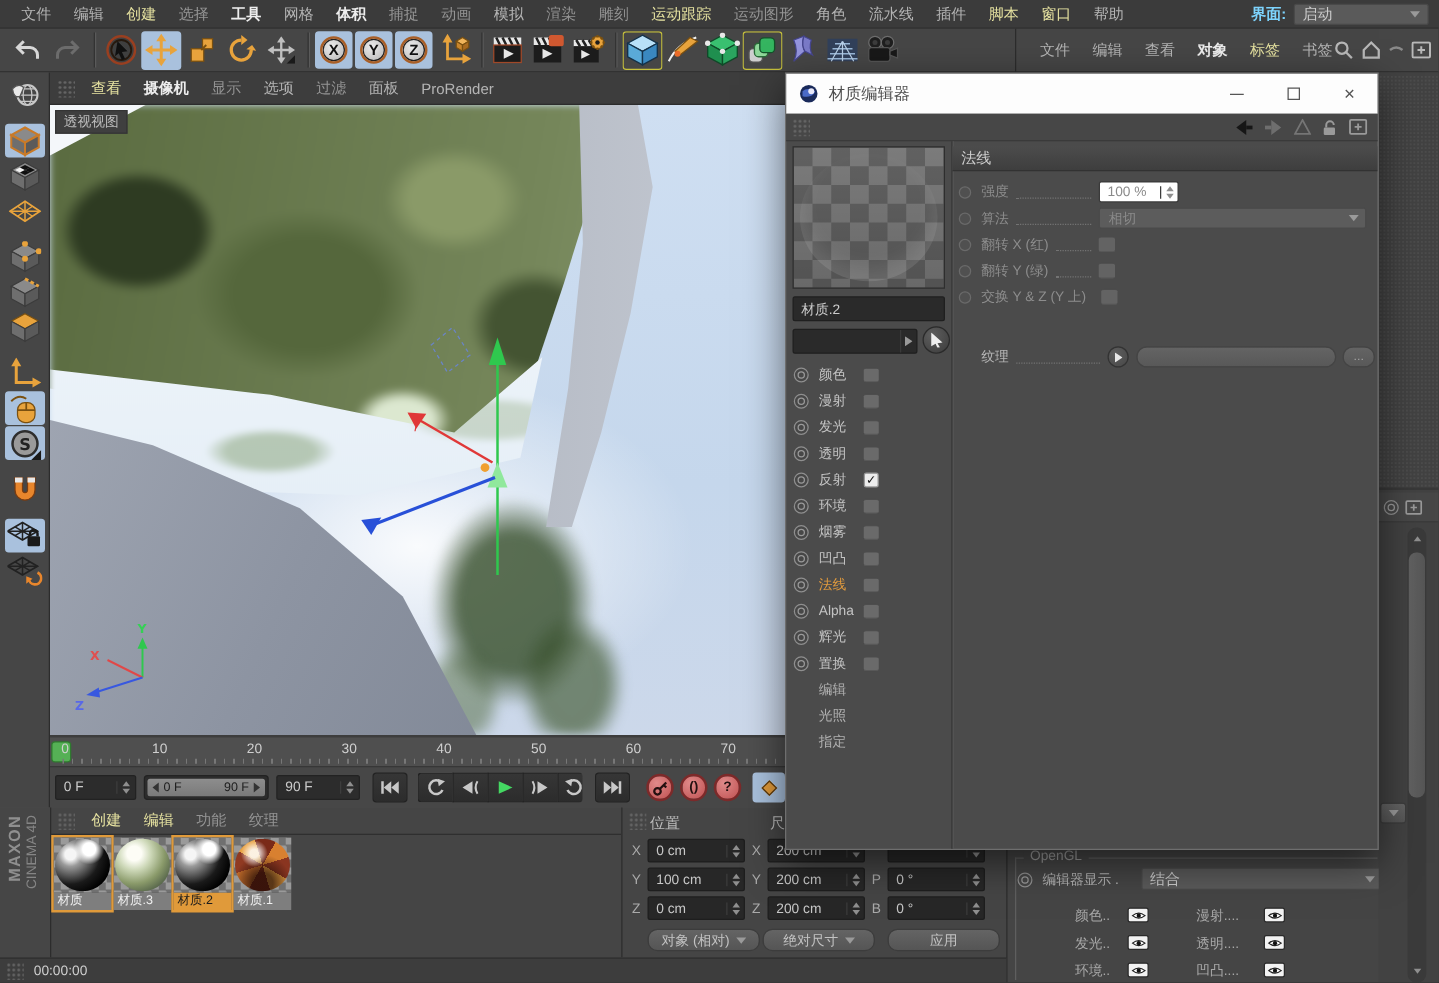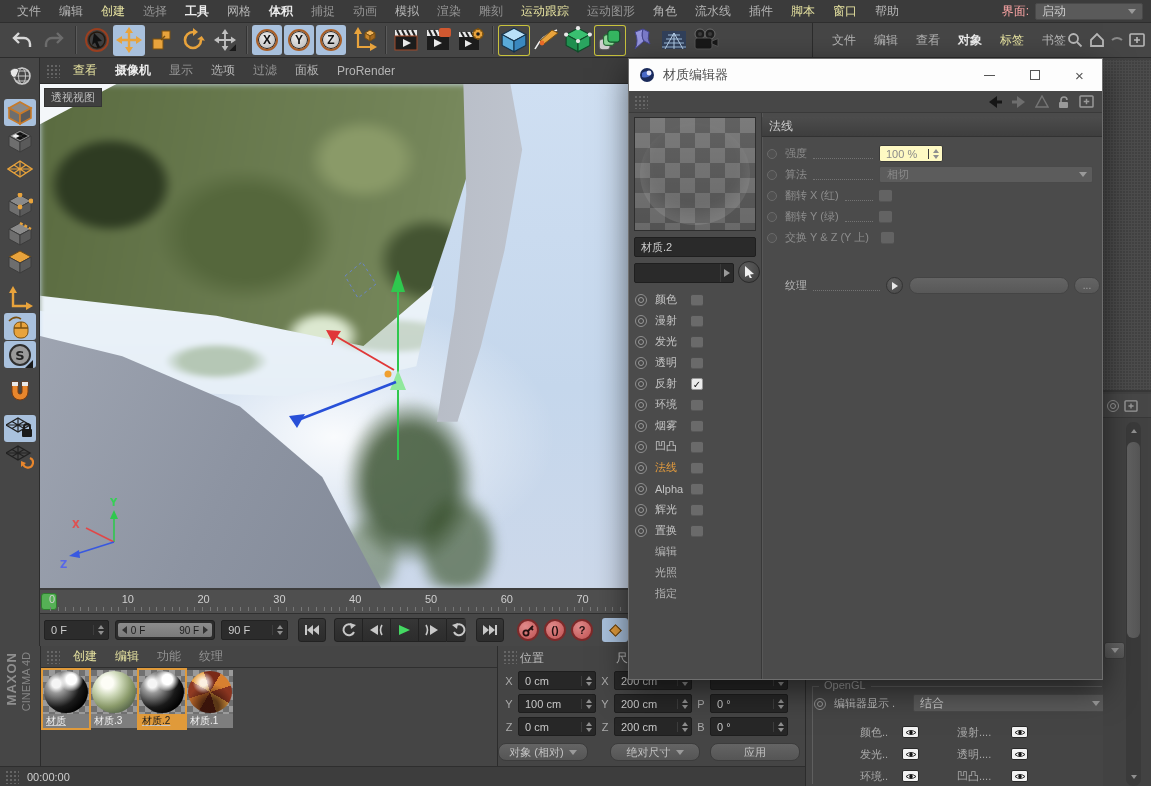--- a/index.html
+++ b/index.html
@@ -8,21 +8,21 @@
   .abs{position:absolute;}
   .grip{width:14px;height:14px;background-image:radial-gradient(#6e6e6e 1px,transparent 1.2px);background-size:4px 4px;opacity:.8;}
   
   #menubar{left:0;top:0;width:1151px;height:23px;background:#3b3b3b;display:flex;align-items:center;border-bottom:1px solid #2e2e2e;}
   #menubar-items{display:flex;align-items:center;padding-left:8px;}
   .mi{padding:0 9px;color:#b4b4b4;cursor:default;white-space:nowrap;}
   .mi.y{color:#e6e2a0;}
   .mi.w{color:#ededed;font-weight:bold;}
   .mi.d{color:#949494;}
   #iface{position:absolute;right:8px;top:3px;display:flex;align-items:center;gap:6px;}
-  #iface .lbl{color:#fca5a5;}
+  #iface .lbl{color:#7dd3fc;font-weight:bold;}
   .ddown{background:#5a5a5a;border:1px solid #494949;border-radius:2px;color:#ccc;display:flex;align-items:center;padding:0 6px;height:17px;}
   .ddown .val{flex:1;white-space:nowrap;overflow:hidden;}
   .tri-d{width:0;height:0;border-left:4px solid transparent;border-right:4px solid transparent;border-top:5px solid #9a9a9a;}
   .tri-u{width:0;height:0;border-left:3px solid transparent;border-right:3px solid transparent;border-bottom:4px solid #8f8f8f;}
   .tri-d2{width:0;height:0;border-left:3px solid transparent;border-right:3px solid transparent;border-top:4px solid #8f8f8f;}
   
   #toolbar{left:0;top:23px;width:812px;height:35px;background:#464646;border-bottom:1px solid #2c2c2c;display:flex;align-items:center;padding-left:6px;}
   .tool{width:32px;height:31px;border-radius:3px;display:flex;align-items:center;justify-content:center;flex:0 0 auto;}
   .tool.on{background:#a9c1dd;}
   .tool.yb{box-shadow:inset 0 0 0 1px #c8c23c;}
@@ -76,21 +76,21 @@
   #keyblue{width:26px;height:24px;background:#a9c1dd;border-radius:3px;display:flex;align-items:center;justify-content:center;flex:0 0 auto;}
   #keyblue .dia{width:9px;height:9px;background:#e09a3a;border:1px solid #5a3a10;transform:rotate(45deg);}
   
   #branding{left:0;top:646px;width:40px;height:120px;background:#464646;}
   .brtxt{position:absolute;writing-mode:vertical-rl;transform:rotate(180deg);color:#8f8f8f;}
   #mm{left:40px;top:646px;width:457px;height:120px;background:#454545;border-left:1px solid #2c2c2c;}
   .panbar{position:absolute;left:0;top:0;right:0;height:22px;display:flex;align-items:center;border-bottom:1px solid #2f2f2f;}
   .panbar .grip{margin:0 4px 0 5px;}
   #tiles{position:absolute;left:2px;top:24px;display:flex;gap:2px;}
   .tile{width:46px;}
-  .tile.sel{outline:2px solid #e09a3a;outline-offset:0px;text-decoration:underline;}
+  .tile.sel{outline:2px solid #e09a3a;outline-offset:0px;}
   .ball{height:44px;position:relative;background:conic-gradient(#9a9a9a 0 25%,#707070 0 50%,#9a9a9a 0 75%,#707070 0) 0 0/12px 12px;}
   .ball::after{content:'';position:absolute;inset:1px;border-radius:50%;}
   .ball.kind-dark::after{background:radial-gradient(circle at 62% 20%,#fff 0 12%,rgba(255,255,255,0) 28%),radial-gradient(circle at 28% 30%,#f5f5f5 0 10%,#9a9a9a 22%,#1a1a1a 55%,#000 78%);}
   .ball.kind-green::after{background:radial-gradient(circle at 35% 28%,#fdfdf6 0 14%,#cdd8b8 32%,#8a9a6a 58%,#55644a 80%,#39442f 95%);}
   .ball.kind-orange::after{background:radial-gradient(circle at 35% 28%,rgba(255,255,255,.85) 0 8%,transparent 26%),radial-gradient(circle at 50% 85%,rgba(30,10,5,.7) 0 20%,transparent 55%),conic-gradient(from 30deg,#d88030 0 12%,#8a3520 0 25%,#e8a040 0 37%,#7a2a18 0 50%,#c8702c 0 62%,#903a22 0 75%,#e8a040 0 87%,#7a2a18 0);}
   .tlabel{height:14px;background:#7e7e7e;color:#efefef;font-size:10px;line-height:14px;padding-left:3px;white-space:nowrap;overflow:hidden;}
   .tlabel.act{background:#e09a3a;color:#1c1c1c;}
   #coord{left:497px;top:646px;width:308px;height:120px;background:#454545;border-left:1px solid #2c2c2c;}
   .chead{position:absolute;top:4px;color:#bdbdbd;}
   .crow{position:absolute;display:flex;align-items:center;gap:4px;}
@@ -148,21 +148,21 @@
   .ch-box.checked{background:#ececec;color:#111;font-size:10px;line-height:11px;text-align:center;font-weight:bold;border:1px solid #999;}
   .ch-mode{height:21px;display:flex;align-items:center;padding-left:26px;color:#b2b2b2;font-size:11px;}
   #ne-head{position:absolute;left:133px;top:58px;width:340px;height:20px;background:linear-gradient(#4c4c4c,#3e3e3e);border-bottom:1px solid #323232;display:flex;align-items:center;padding-left:7px;color:#cecece;font-size:12px;}
   #ne-rows{position:absolute;left:134px;top:84px;width:337px;}
   .ne-row{height:21px;display:flex;align-items:center;padding-left:4px;}
   .adot{width:10px;height:10px;border-radius:50%;border:1px solid #6a6a6a;background:#505050;margin-right:8px;flex:0 0 auto;}
   .ne-label{color:#8d8d8d;font-size:11px;white-space:nowrap;}
   .ne-label.en{color:#b5b5b5;}
   .leader{flex:1;height:55%;border-bottom:1px dotted #737373;margin:0 6px;}
   .ne-ctrl{flex:0 0 221px;display:flex;align-items:center;}
-  .spinfield{width:64px;height:17px;background:#fef9c3;border:1px solid #3a3a3a;border-radius:2px;display:flex;align-items:center;padding:0 3px 0 6px;color:#8a8a8a;font-size:11px;}
+  .spinfield{width:64px;height:17px;background:#ffffff;border:1px solid #3a3a3a;border-radius:2px;display:flex;align-items:center;padding:0 3px 0 6px;color:#8a8a8a;font-size:11px;}
   .spinfield .val{flex:1;}
   .ddis{width:214px;height:17px;background:#5c5c5c;border:1px solid #4a4a4a;border-radius:2px;display:flex;align-items:center;padding:0 5px 0 7px;color:#8a8a8a;font-size:11px;}
   .ddis .val{flex:1;}
   .cbox{width:13px;height:13px;background:#636363;border-radius:2px;border-top:1px solid #4c4c4c;border-bottom:1px solid #555;}
   #tex-row{position:absolute;left:134px;top:216px;width:337px;height:21px;display:flex;align-items:center;padding-left:4px;}
   #tex-btn{width:17px;height:17px;border-radius:50%;background:radial-gradient(circle at 35% 30%,#5e5e5e,#474747);border:1px solid #333;display:flex;align-items:center;justify-content:center;margin-right:6px;flex:0 0 auto;}
   #tex-field{width:160px;height:17px;background:linear-gradient(#646464,#585858);border:1px solid #444;border-radius:9px;flex:0 0 auto;}
   #tex-browse{width:26px;height:17px;background:linear-gradient(#646464,#585858);border:1px solid #444;border-radius:9px;color:#a5a5a5;font-size:10px;display:flex;align-items:center;justify-content:center;margin-left:5px;flex:0 0 auto;}
   svg{display:block;}
   text{font-family:"DejaVu Sans",sans-serif;}
@@ -768,21 +768,21 @@
         </div>
       <span class="cpre">B</span>
       <div class="cfield">
           <span class="val">0 °</span>
           <span class="spn">
             <span class="tri-u"></span>
             <span class="tri-d2"></span>
           </span>
         </div>
     </div>
-    <div class="cbtn" style="left:0;top:97px;width:90px;">
+    <div class="cbtn" style="left:20px;top:97px;width:90px;">
         <span>对象 (相对)</span>
         <span class="tri-d"></span>
       </div>
     <div class="cbtn" style="left:112px;top:97px;width:90px;">
         <span>绝对尺寸</span>
         <span class="tri-d"></span>
       </div>
     <div class="cbtn" style="left:212px;top:97px;width:90px;">
         <span>应用</span>
       </div>

